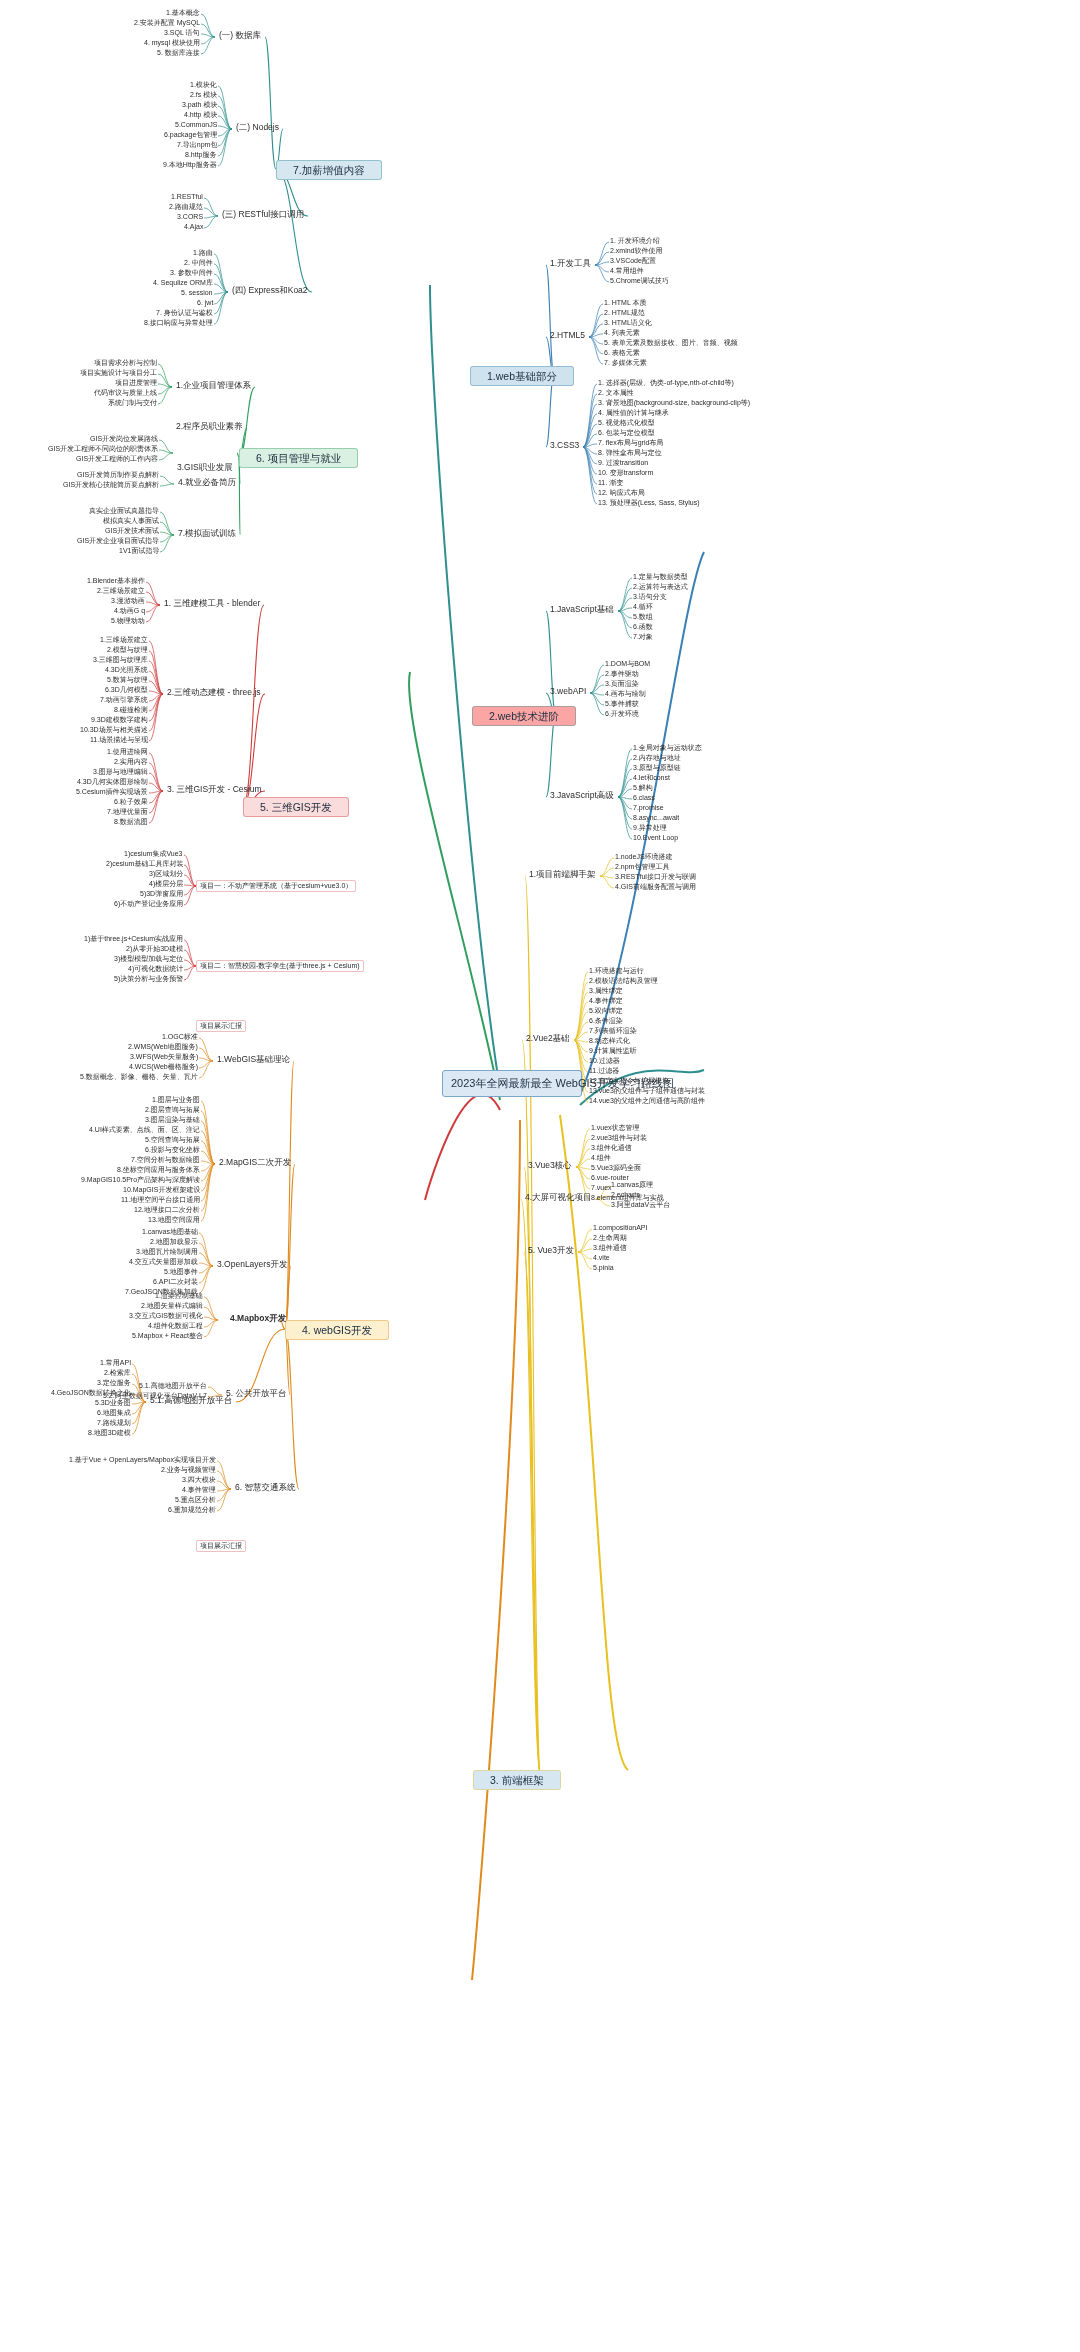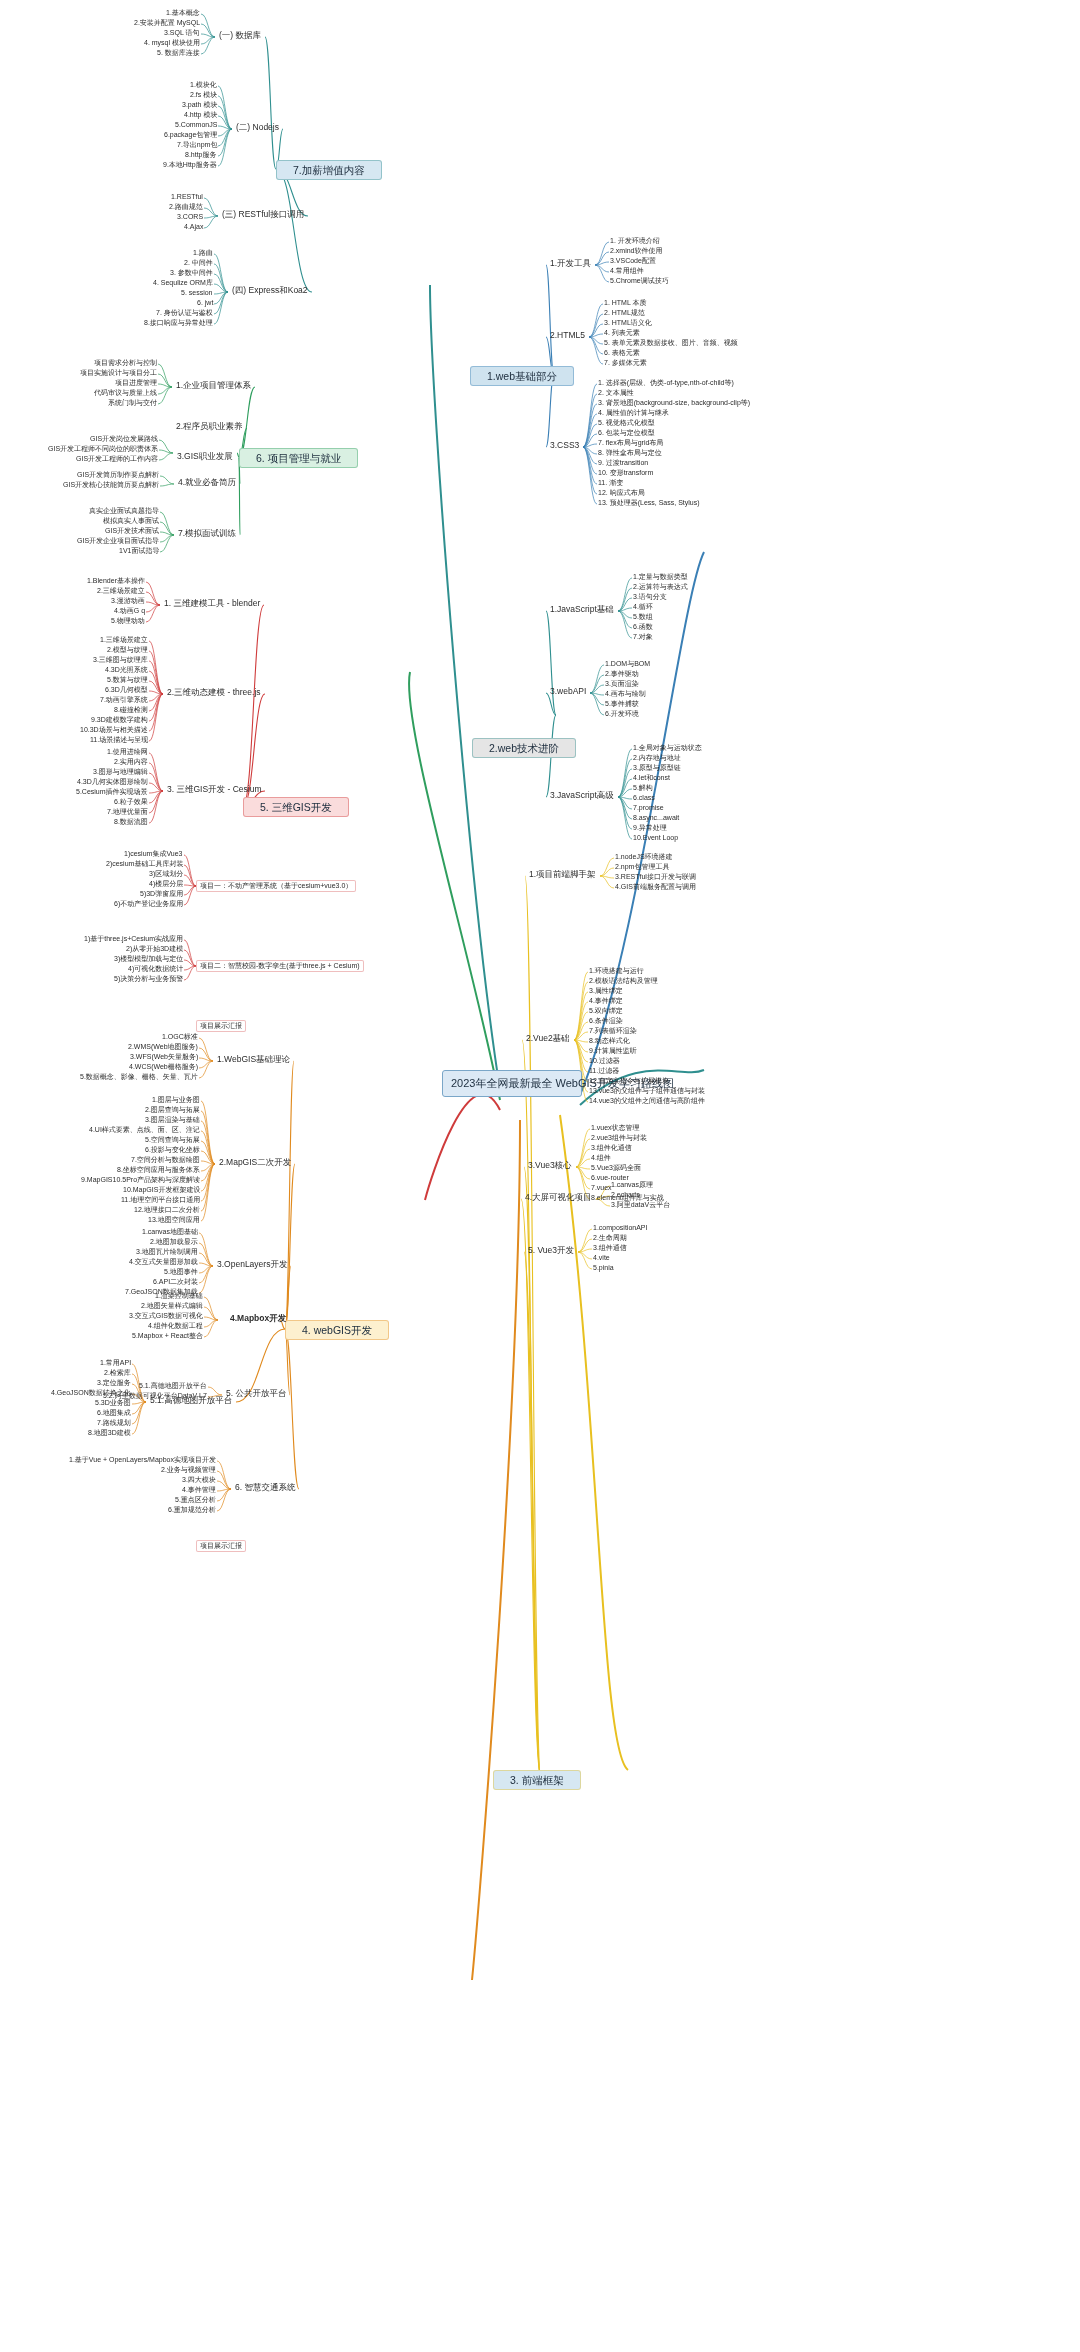--- a/index.html
+++ b/index.html
@@ -305,21 +305,21 @@
     <div class="node leaf" style="left: 155px; top: 309px;">7. 身份认证与鉴权</div>
     <div class="node leaf" style="left: 143px; top: 319px;">8.接口响应与异常处理</div>
     <div class="node b1" style="left: 239px; top: 448px;;background:#d9f0e2;border:1px solid #2f9e5e66;">6. 项目管理与就业</div>
     <div class="node b2" style="left: 172px; top: 380px;;color:#2b2b2b;">1.企业项目管理体系</div>
     <div class="node leaf" style="left: 93px; top: 359px;">项目需求分析与控制</div>
     <div class="node leaf" style="left: 79px; top: 369px;">项目实施设计与项目分工</div>
     <div class="node leaf" style="left: 114px; top: 379px;">项目进度管理</div>
     <div class="node leaf" style="left: 93px; top: 389px;">代码审议与质量上线</div>
     <div class="node leaf" style="left: 107px; top: 399px;">系统门制与交付</div>
     <div class="node b2" style="left: 172px; top: 421px;;color:#2b2b2b;">2.程序员职业素养</div>
-    <div class="node b2" style="left: 173px; top: 451px;;color:#2b2b2b;">3.GIS职业发展</div>
+    <div class="node b2" style="left: 173px; top: 462px;;color:#2b2b2b;">3.GIS职业发展</div>
     <div class="node leaf" style="left: 89px; top: 435px;">GIS开发岗位发展路线</div>
     <div class="node leaf" style="left: 47px; top: 445px;">GIS开发工程师不同岗位的职责体系</div>
     <div class="node leaf" style="left: 75px; top: 455px;">GIS开发工程师的工作内容</div>
     <div class="node b2" style="left: 174px; top: 477px;;color:#2b2b2b;">4.就业必备简历</div>
     <div class="node leaf" style="left: 76px; top: 471px;">GIS开发简历制作要点解析</div>
     <div class="node leaf" style="left: 62px; top: 481px;">GIS开发核心技能简历要点解析</div>
     <div class="node b2" style="left: 174px; top: 528px;;color:#2b2b2b;">7.模拟面试训练</div>
     <div class="node leaf" style="left: 88px; top: 507px;">真实企业面试真题指导</div>
     <div class="node leaf" style="left: 102px; top: 517px;">模拟真实人事面试</div>
     <div class="node leaf" style="left: 104px; top: 527px;">GIS开发技术面试</div>
@@ -400,21 +400,21 @@
     <div class="node leaf" style="left: 96px; top: 1409px;">6.地图集成</div>
     <div class="node leaf" style="left: 96px; top: 1419px;">7.路线规划</div>
     <div class="node leaf" style="left: 87px; top: 1429px;">8.地图3D建模</div>
     <div class="node b2" style="left: 231px; top: 1482px;;color:#2b2b2b;">6. 智慧交通系统</div>
     <div class="node leaf" style="left: 68px; top: 1456px;">1.基于Vue + OpenLayers/Mapbox实现项目开发</div>
     <div class="node leaf" style="left: 160px; top: 1466px;">2.业务与视频管理</div>
     <div class="node leaf" style="left: 181px; top: 1476px;">3.四大模块</div>
     <div class="node leaf" style="left: 181px; top: 1486px;">4.事件管理</div>
     <div class="node leaf" style="left: 174px; top: 1496px;">5.重点区分析</div>
     <div class="node leaf" style="left: 167px; top: 1506px;">6.重加规范分析</div>
-    <div class="node b1" style="left: 473px; top: 1770px;;background:#d6e7f2;border:1px solid #e8c02066;margin-left:20px;">3. 前端框架</div>
+    <div class="node b1" style="left: 473px; top: 1770px;;background:#d6e7f2;border:1px solid #e8c02066;">3. 前端框架</div>
     <div class="node b2" style="left: 525px; top: 869px;;color:#2b2b2b;">1.项目前端脚手架</div>
     <div class="node leaf" style="left: 614px; top: 853px;">1.nodeJS环境搭建</div>
     <div class="node leaf" style="left: 614px; top: 863px;">2.npm包管理工具</div>
     <div class="node leaf" style="left: 614px; top: 873px;">3.RESTful接口开发与联调</div>
     <div class="node leaf" style="left: 614px; top: 883px;">4.GIS前端服务配置与调用</div>
     <div class="node b2" style="left: 522px; top: 1033px;;color:#2b2b2b;">2.Vue2基础</div>
     <div class="node leaf" style="left: 588px; top: 967px;">1.环境搭建与运行</div>
     <div class="node leaf" style="left: 588px; top: 977px;">2.模板语法结构及管理</div>
     <div class="node leaf" style="left: 588px; top: 987px;">3.属性绑定</div>
     <div class="node leaf" style="left: 588px; top: 997px;">4.事件绑定</div>
@@ -469,21 +469,21 @@
     <div class="node leaf" style="left: 597px; top: 409px;">4. 属性值的计算与继承</div>
     <div class="node leaf" style="left: 597px; top: 419px;">5. 视觉格式化模型</div>
     <div class="node leaf" style="left: 597px; top: 429px;">6. 包装与定位模型</div>
     <div class="node leaf" style="left: 597px; top: 439px;">7. flex布局与grid布局</div>
     <div class="node leaf" style="left: 597px; top: 449px;">8. 弹性盒布局与定位</div>
     <div class="node leaf" style="left: 597px; top: 459px;">9. 过渡transition</div>
     <div class="node leaf" style="left: 597px; top: 469px;">10. 变形transform</div>
     <div class="node leaf" style="left: 597px; top: 479px;">11. 渐变</div>
     <div class="node leaf" style="left: 597px; top: 489px;">12. 响应式布局</div>
     <div class="node leaf" style="left: 597px; top: 499px;">13. 预处理器(Less, Sass, Stylus)</div>
-    <div class="node b1" style="left: 472px; top: 738px;;background:#e5e5e5;border:1px solid #2f8f8f66;">2.web技术进阶</div>
+    <div class="node b1" style="left: 472px; top: 706px;;background:#fca5a5;border:1px solid #2f8f8f66;">2.web技术进阶</div>
     <div class="node b2" style="left: 546px; top: 604px;;color:#2b2b2b;">1.JavaScript基础</div>
     <div class="node leaf" style="left: 632px; top: 573px;">1.定量与数据类型</div>
     <div class="node leaf" style="left: 632px; top: 583px;">2.运算符与表达式</div>
     <div class="node leaf" style="left: 632px; top: 593px;">3.语句分支</div>
     <div class="node leaf" style="left: 632px; top: 603px;">4.循环</div>
     <div class="node leaf" style="left: 632px; top: 613px;">5.数组</div>
     <div class="node leaf" style="left: 632px; top: 623px;">6.函数</div>
     <div class="node leaf" style="left: 632px; top: 633px;">7.对象</div>
     <div class="node b2" style="left: 546px; top: 686px;;color:#2b2b2b;">3.webAPI</div>
     <div class="node leaf" style="left: 604px; top: 660px;">1.DOM与BOM</div>

